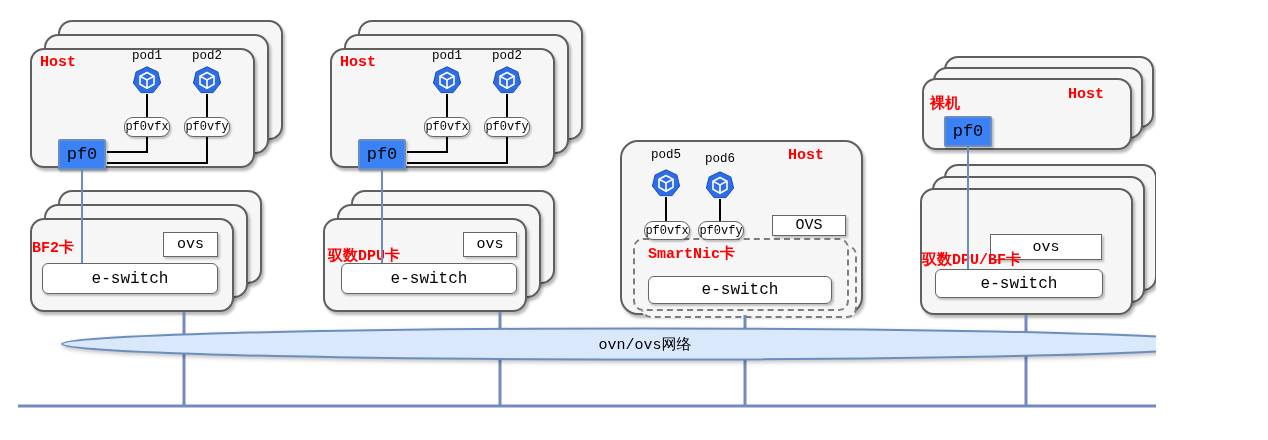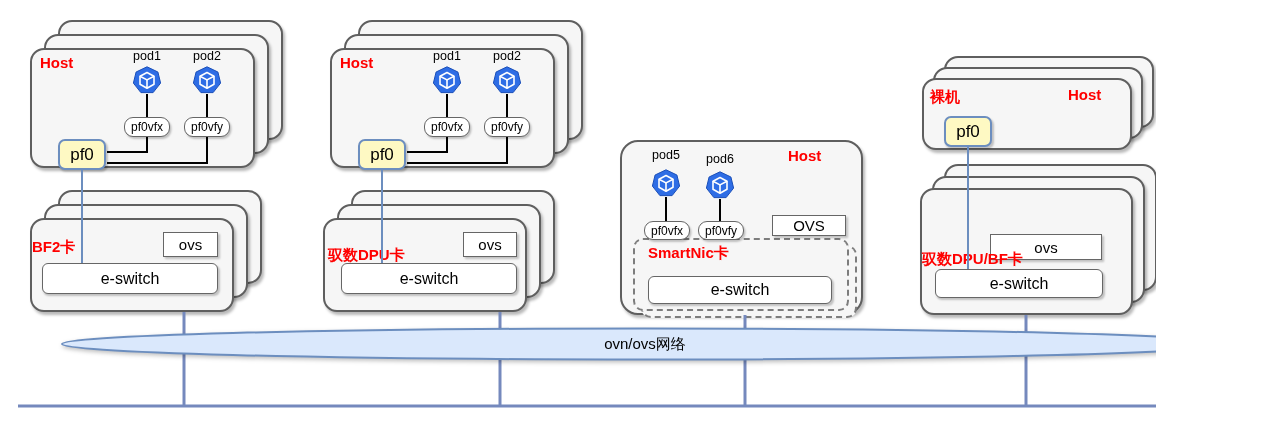--- a/index.html
+++ b/index.html
@@ -1,31 +1,31 @@
 <!DOCTYPE html>
 <html><head>
 <meta charset="utf-8">
 <style>
   html,body{margin:0;padding:0;background:#fff;}
   .canvas{position:relative;width:1156px;height:440px;background:#ffffff;overflow:hidden;
-          font-family:Liberation Sans, sans-serif;}
+          font-family:Liberation Mono, monospace;}
   .layer{position:absolute;background:#f6f6f6;border:2px solid #5f5f5f;border-radius:14px;
          box-shadow:2px 3px 3px rgba(0,0,0,0.28);box-sizing:border-box;}
   .redlabel{position:absolute;color:#ff0000;font-weight:bold;font-size:15px;white-space:nowrap;}
   .podlabel{position:absolute;font-size:12.5px;color:#000;text-align:center;}
   .vfbox{position:absolute;background:#ffffff;border:1.5px solid #666;border-radius:9px;
          display:flex;align-items:center;justify-content:center;font-size:12px;color:#000;
          box-shadow:1.5px 2px 2px rgba(0,0,0,0.22);box-sizing:border-box;}
   .ovsbox{position:absolute;background:#ffffff;border:1.5px solid #666;border-radius:0;
           display:flex;align-items:center;justify-content:center;font-size:15px;color:#000;
           box-shadow:1.5px 2px 2px rgba(0,0,0,0.22);box-sizing:border-box;}
   .eswitch{position:absolute;background:#ffffff;border:1.5px solid #666;border-radius:6px;
            display:flex;align-items:center;justify-content:center;font-size:16px;color:#000;
            box-shadow:1.5px 2px 2px rgba(0,0,0,0.22);box-sizing:border-box;}
-  .pf0box{position:absolute;background:#fef9c3;border:2px solid #6c8ebf;border-radius:7px;
+  .pf0box{position:absolute;background:#3b82f6;border:2px solid #6c8ebf;border-radius:2px;
           display:flex;align-items:center;justify-content:center;font-size:17px;color:#000;
           box-shadow:1.5px 2px 2px rgba(0,0,0,0.22);box-sizing:border-box;}
   .dashedbox{position:absolute;background:#f6f6f6;border:2px dashed #7d7d7d;border-radius:10px;
              box-sizing:border-box;}
   .podicon{position:absolute;width:28px;height:28px;}
   .overlay{position:absolute;left:0;top:0;pointer-events:none;}
   .netpill{position:absolute;background:#fca5a5;border:2px solid #6c8ebf;border-radius:15px;
            display:flex;align-items:center;justify-content:center;font-size:15px;color:#000;
            box-shadow:1.5px 2px 2px rgba(0,0,0,0.22);box-sizing:border-box;}
 </style>
@@ -123,21 +123,21 @@
     </svg>
     <div class="vfbox" style="left:644px;top:221px;width:46px;height:19px;">pf0vfx</div>
     <div class="vfbox" style="left:698px;top:221px;width:46px;height:19px;">pf0vfy</div>
     <div class="ovsbox" style="left:772px;top:215px;width:74px;height:21px;">OVS</div>
   </div>
 
   <div>
     <div class="layer" style="left:944px;top:56px;width:210px;height:72px;"></div>
     <div class="layer" style="left:933px;top:67px;width:210px;height:72px;"></div>
     <div class="layer" style="left:922px;top:78px;width:210px;height:72px;"></div>
-    <div class="redlabel" style="left:930px;top:88px;">裸机</div>
+    <div class="redlabel" style="left:930px;top:94px;">裸机</div>
     <div class="redlabel" style="left:1068px;top:86px;">Host</div>
     <div class="pf0box" style="left:944px;top:116px;width:48px;height:31px;">pf0</div>
 
     <div class="layer" style="left:944px;top:164px;width:213px;height:127px;"></div>
     <div class="layer" style="left:932px;top:176px;width:213px;height:127px;"></div>
     <div class="layer" style="left:920px;top:188px;width:213px;height:127px;"></div>
     <div class="ovsbox" style="left:990px;top:234px;width:112px;height:26px;">ovs</div>
     <div class="redlabel" style="left:922px;top:250px;">驭数DPU/BF卡</div>
     <div class="eswitch" style="left:935px;top:269px;width:168px;height:29px;">e-switch</div>
   </div>

